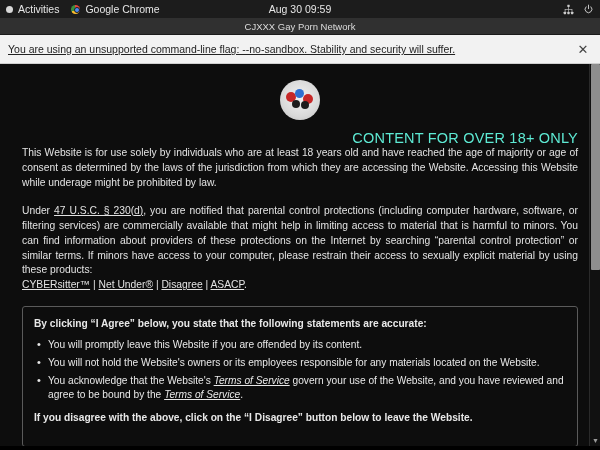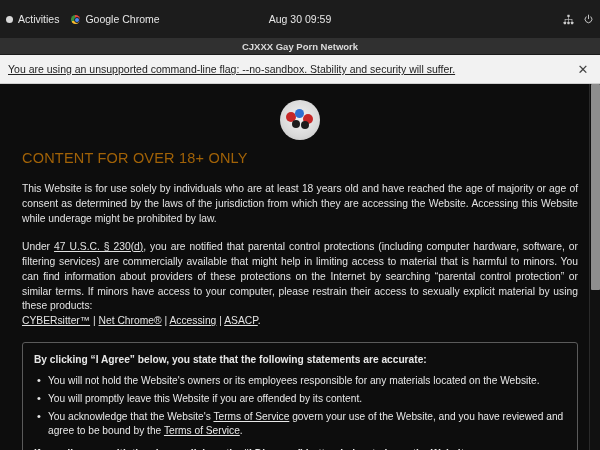--- a/index.html
+++ b/index.html
@@ -5,21 +5,21 @@
   * { box-sizing: border-box; margin: 0; padding: 0; }
   html, body {
     width: 600px; height: 450px;
     overflow: hidden;
     font-family: "Liberation Sans", sans-serif;
     background: #000;
   }
 
   
   .topbar {
-    height: 38px;
+    height: 18px;
     background: #1c1c1c;
     display: flex;
     align-items: center;
     color: #e6e6e6;
     font-size: 10.5px;
     padding: 0 6px;
     position: relative;
   }
   .tb-left { display: flex; align-items: center; gap: 12px; }
   .tb-item { display: flex; align-items: center; gap: 5px; }
@@ -46,21 +46,21 @@
     position: relative; z-index: 2;
   }
   .tb-icon { opacity: .92; display: block; }
 
   
   .winbar {
     height: 17px;
     background: #303030;
     border-bottom: 1px solid #1a1a1a;
     display: flex; align-items: center; justify-content: center;
-    color: #dcdcdc; font-size: 9.5px; font-weight: bold;
+    color: #dcdcdc; font-size: 9.5px;
   }
 
   
   .infobar {
     height: 29px;
     background: #f2f2f2;
     border-bottom: 1px solid #cfcfcf;
     display: flex; align-items: center;
     padding: 0 8px;
     color: #222; font-size: 10.5px;
@@ -110,25 +110,24 @@
     position: relative; overflow: hidden;
   }
   .logo .blob { position: absolute; border-radius: 50%; }
   .logo .b1 { left: 6px;  top: 12px; width: 10px; height: 10px; background: #c62828; }
   .logo .b2 { left: 15px; top: 9px;  width: 9px;  height: 9px;  background: #2f6fd0; }
   .logo .b3 { left: 23px; top: 14px; width: 10px; height: 10px; background: #c62828; }
   .logo .b4 { left: 12px; top: 20px; width: 8px;  height: 8px;  background: #1d1d1d; }
   .logo .b5 { left: 21px; top: 21px; width: 8px;  height: 8px;  background: #1d1d1d; }
 
   .headline {
-    text-align: left;
+    text-align: right;
     font-size: 14.5px;
     letter-spacing: .2px;
-    margin-bottom: 16px;
-    color: #a16207;
+    color: #5eead4;
   }
 
   .para {
     font-size: 10.3px;
     line-height: 1.45;
     text-align: justify;
     color: #e3e3e3;
     margin-bottom: 13px;
   }
   .para a, .linklist a {
@@ -146,21 +145,21 @@
   .box .lead { font-weight: bold; margin-bottom: 6px; }
   .box ul { list-style: none; margin: 0 0 8px 0; padding: 0; }
   .box li {
     position: relative; padding-left: 14px; margin-bottom: 3px;
   }
   .box li::before {
     content: "•"; position: absolute; left: 3px; top: -1px;
     font-size: 11px; color: #e8e8e8;
   }
   .box .disagree-note { font-weight: bold; margin-bottom: 9px; }
-  .box a { color: #e8e8e8; text-decoration: underline; }
+  .box a { color: #e8e8e8; text-decoration: underline; font-style: italic; }
 </style>
 </head>
 <body>
 
 <div class="topbar">
   <div class="tb-left">
     <div class="tb-item">
       <span class="dot"></span>
       <span>Activities</span>
     </div>
@@ -219,29 +218,29 @@
       </div>
     </div>
 
     <div class="headline">CONTENT FOR OVER 18+ ONLY</div>
 
     <p class="para">This Website is for use solely by individuals who are at least 18 years old and have reached the age of majority or age of consent as determined by the laws of the jurisdiction from which they are accessing the Website. Accessing this Website while underage might be prohibited by law.</p>
 
     <p class="para">
       <span>Under </span><a href="#">47 U.S.C. § 230(d)</a><span>, you are notified that parental control protections (including computer hardware, software, or filtering services) are commercially available that might help in limiting access to material that is harmful to minors. You can find information about providers of these protections on the Internet by searching “parental control protection” or similar terms. If minors have access to your computer, please restrain their access to sexually explicit material by using these products:</span>
       <span class="linklist"><br>
-        <a href="#">CYBERsitter™</a><span> | </span><a href="#">Net Chrome®</a><span> | </span><a href="#">Accessing</a><span> | </span><a href="#">ASACP</a><span>.</span>
+        <a href="#">CYBERsitter™</a><span> | </span><a href="#">Net Under®</a><span> | </span><a href="#">Disagree</a><span> | </span><a href="#">ASACP</a><span>.</span>
       </span>
     </p>
 
     <div class="box">
       <div class="lead">By clicking “I Agree” below, you state that the following statements are accurate:</div>
       <ul>
+        <li>You will promptly leave this Website if you are offended by its content.</li>
         <li>You will not hold the Website's owners or its employees responsible for any materials located on the Website.</li>
-        <li>You will promptly leave this Website if you are offended by its content.</li>
         <li><span>You acknowledge that the Website's </span><a href="#">Terms of Service</a><span> govern your use of the Website, and you have reviewed and agree to be bound by the </span><a href="#">Terms of Service</a><span>.</span></li>
       </ul>
       <div class="disagree-note">If you disagree with the above, click on the “I Disagree” button below to leave the Website.</div>
 
     </div>
 
   </div>
 
   <div class="sb-track">
 

